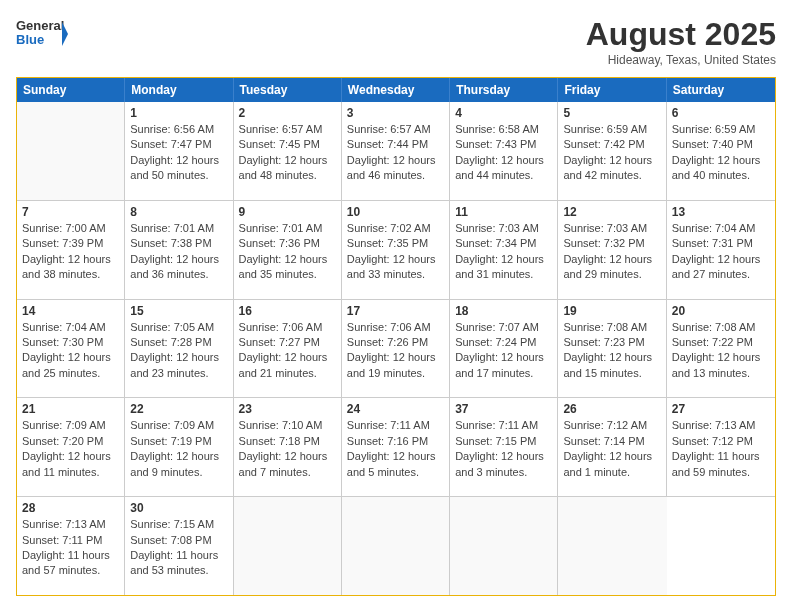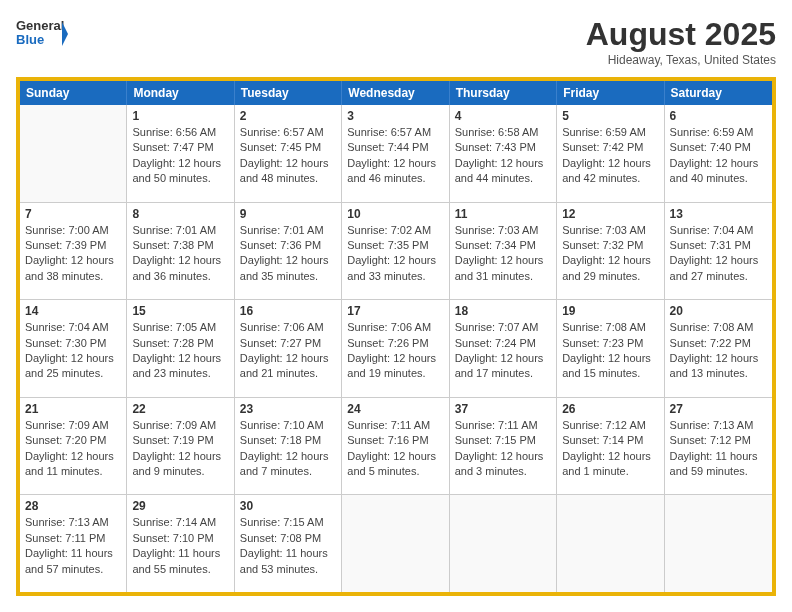--- a/index.html
+++ b/index.html
@@ -37,21 +37,21 @@
       color: #333;
     }
     .location {
       font-size: 12px;
       color: #555;
     }
     .calendar {
       flex: 1;
       display: flex;
       flex-direction: column;
-      border: 4px solid #eab308;
+      border: 1px solid #eab308;
     }
     .cal-header {
       display: grid;
       grid-template-columns: repeat(7, 1fr);
       background: #1a6bbf;
     }
     .cal-header-cell {
       color: #fff;
       font-size: 12px;
       font-weight: bold;
@@ -360,28 +360,20 @@
         <div class="cal-row">
           <div class="cal-cell">
         <div class="day-number">28</div>
         <div class="day-info">
           Sunrise: 7:13 AM<br>
           Sunset: 7:11 PM<br>
           Daylight: 11 hours and 57 minutes.
         </div>
       </div>
           <div class="cal-cell">
-        <div class="day-number">29</div>
-        <div class="day-info">
-          Sunrise: 7:14 AM<br>
-          Sunset: 7:10 PM<br>
-          Daylight: 11 hours and 55 minutes.
-        </div>
-      </div>
-          <div class="cal-cell">
         <div class="day-number">30</div>
         <div class="day-info">
           Sunrise: 7:15 AM<br>
           Sunset: 7:08 PM<br>
           Daylight: 11 hours and 53 minutes.
         </div>
       </div>
           <div class="cal-cell empty"></div>
           <div class="cal-cell empty"></div>
           <div class="cal-cell empty"></div>

